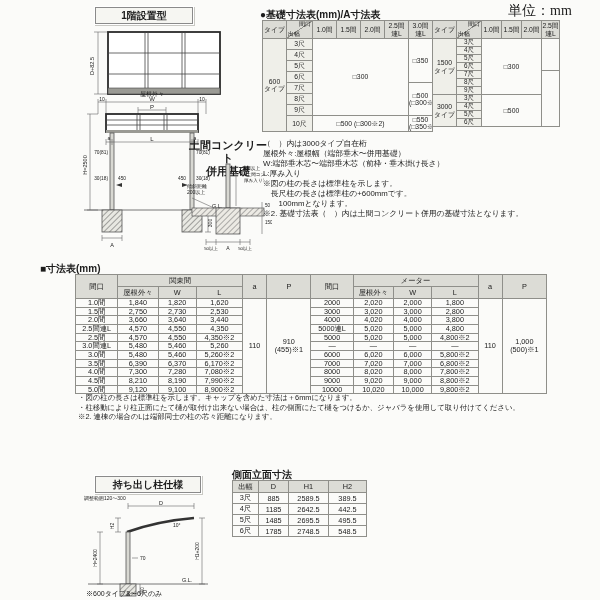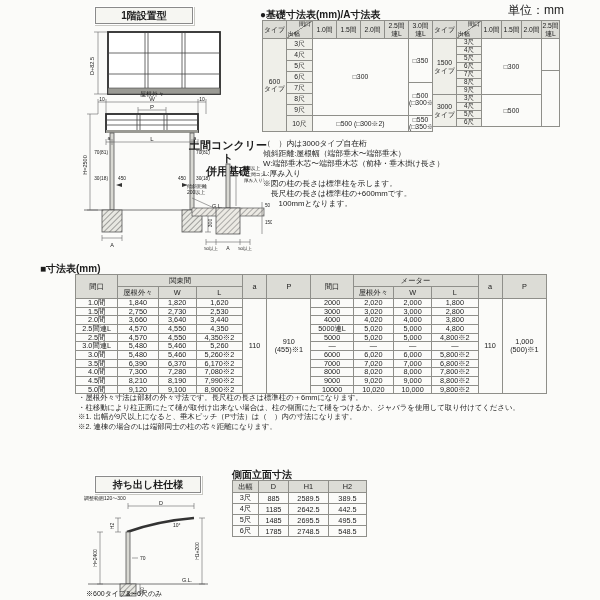--- a/index.html
+++ b/index.html
@@ -2,21 +2,21 @@
 <html lang="ja"><head>
 <meta charset="utf-8">
 <style>
   html,body{margin:0;padding:0;background:#ddd;}
   .page{position:relative;width:600px;height:600px;background:#fbfbf9;
         font-family:"Liberation Sans",sans-serif;color:#1c1c1c;overflow:hidden;}
   .abs{position:absolute;}
   .box-label{border:1px solid #8a8a8a;box-shadow:0 0 0 1px #fff,1px 1px 0 1px #c9c9c4;
         background:#f6f6f2;text-align:center;font-weight:bold;font-size:10px;line-height:15px;}
   .sec-title{font-weight:bold;font-size:10px;}
-  .unit-note{font-size:12px;}
+  .unit-note{font-size:14px;font-family:Liberation Serif, serif;}
   table{border-collapse:collapse;table-layout:fixed;}
   td,th{border:1px solid #8f8f8a;padding:0;text-align:center;vertical-align:middle;
         font-weight:normal;overflow:hidden;}
   .ft th,.ft td{font-size:6.8px;line-height:1.1;}
   .ft thead th{background:#dcdcd6;height:17px;}
   .ft .rh{background:#efefe9;}
   .ftL tbody tr{height:11px;}
   .ftR tbody tr{height:8px;}
   .ftR tbody th{font-size:6.3px;}
   .dt th,.dt td{font-size:7.3px;line-height:1.05;}
@@ -291,26 +291,27 @@
       <line class="dim" x1="32" y1="81" x2="32" y2="87"></line>
     <line class="dim" x1="56" y1="81" x2="56" y2="87"></line>
       <line class="dim" x1="66" y1="81" x2="66" y2="87"></line>
     <text x="27" y="92" font-size="4.4" text-anchor="middle">50以上</text>
     <text x="44" y="92" font-size="5" text-anchor="middle">A</text>
     <text x="61" y="92" font-size="4.4" text-anchor="middle">50以上</text>
   </svg>
 
   <div class="abs notes" style="left:263px;top:139px;width:322px;">
     <div>（　）内は3000タイプ自在桁</div>
-    <div>傾斜距離:屋根幅（端部垂木〜端部垂木）</div>
+    <div>屋根外々:屋根幅（端部垂木〜併用基礎）</div>
     <div>W:端部垂木芯〜端部垂木芯（前枠・垂木掛け長さ）</div>
     <div>L:厚み入り</div>
     <div>※図の柱の長さは標準柱を示します。</div>
     <div>　長尺柱の長さは標準柱の+600mmです。</div>
     <div>　　100mmとなります。</div>
+    <div>※2. 基礎寸法表（　）内は土間コンクリート併用の基礎寸法となります。</div>
   </div>
 
   <div class="abs sec-title" style="left:40px;top:262px;">■寸法表(mm)</div>
   <table class="abs dt" style="left:75px;top:274px;width:472px;">
     <colgroup>
       <col style="width:42px">
         <col style="width:40px">
         <col style="width:38px">
         <col style="width:46px">
         <col style="width:24px">
@@ -456,23 +457,22 @@
           <td>8,900※2</td>
           <td>10000</td>
           <td>10,020</td>
           <td>10,000</td>
           <td>9,800※2</td>
         </tr>
     </tbody>
   </table>
 
   <div class="abs fns" style="left:78px;top:393px;width:500px;">
-    <div>・屋根外々寸法は部材の外々寸法です。長尺柱の長さは標準柱の＋6mmになります。</div>
+    <div>・図の柱の長さは標準柱を示します。キャップを含めた寸法は＋6mmになります。</div>
     <div>・柱移動により柱正面にたて樋が取付け出来ない場合は、柱の側面にたて樋をつけるか、ジャバラを使用して取り付けてください。</div>
-    <div>※1. 出幅が9尺以上になると、垂木ピッチ（P寸法）は（　）内の寸法になります。</div>
     <div>※2. 連棟の場合のLは端部同士の柱の芯々距離になります。</div>
   </div>
 
   <div class="abs box-label" style="left:95px;top:476px;width:104px;height:15px;">持ち出し柱仕様</div>
 
   <svg class="abs" style="left:70px;top:492px;" width="140" height="106" viewBox="0 0 140 106">
     <defs>
         <pattern id="hatch3" width="4" height="4" patternUnits="userSpaceOnUse" patternTransform="rotate(45)">
       <rect width="4" height="4" fill="#e8e8e2"></rect>
           <line x1="0" y1="0" x2="0" y2="4" stroke="#555" stroke-width="1"></line>

